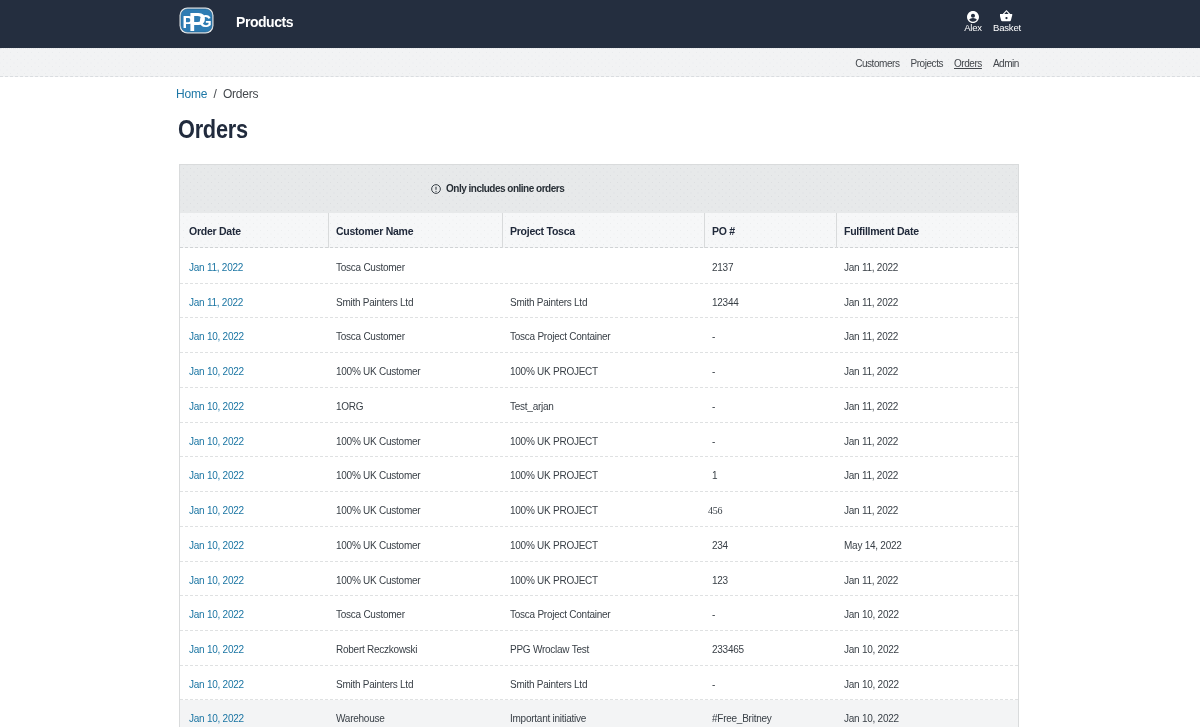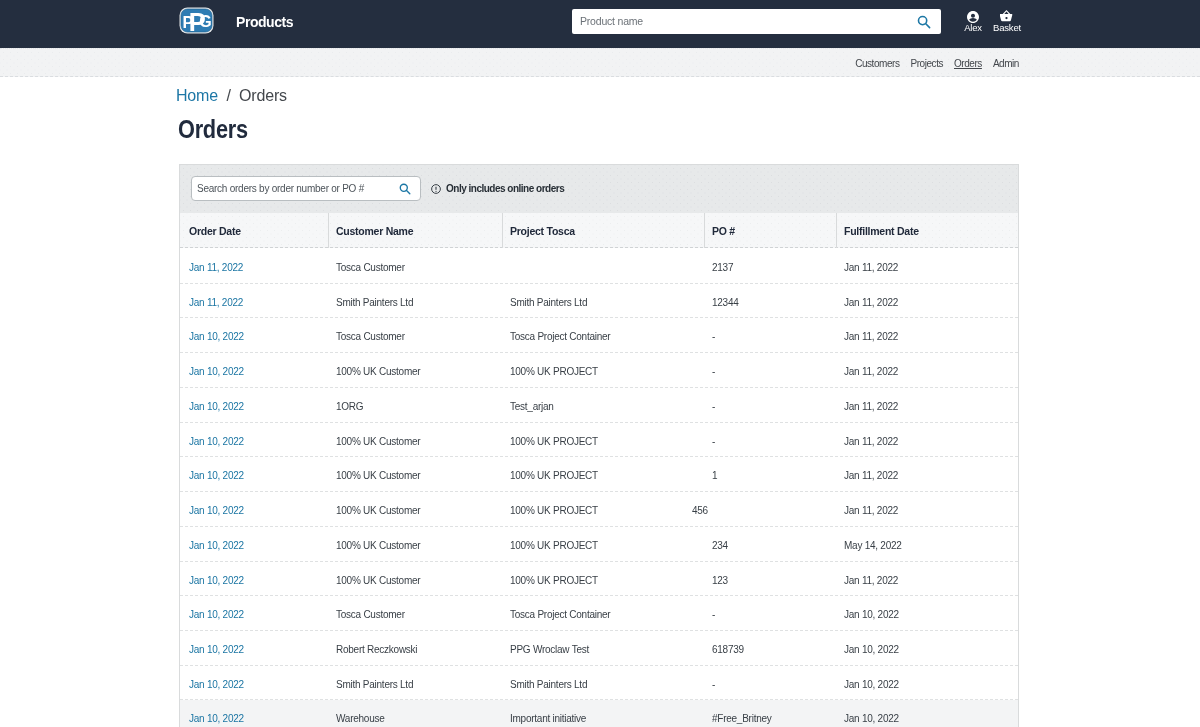--- a/index.html
+++ b/index.html
@@ -12,21 +12,21 @@
     background-color:#f2f3f4;
     background-image: radial-gradient(#eaecee 0.6px, rgba(0,0,0,0) 0.75px), radial-gradient(#eaecee 0.6px, rgba(0,0,0,0) 0.75px);
     background-size:7px 7px; background-position:0 0,3.5px 3.5px;
     border-top:1px dotted #e2e5e8; border-bottom:1px dashed #dadde0; }
   .navlink { color:#43474c; font-size:10px; letter-spacing:-0.45px; text-decoration:none; }
   #products { position:absolute; left:236px; top:14px; color:#fff; font-weight:bold; font-size:14px; letter-spacing:-0.45px; }
   #hsearch { position:absolute; left:572px; top:9px; width:369px; height:25px; background:#fff; border-radius:2px; }
   #hsearch .ph { position:absolute; left:8px; top:0; line-height:25px; color:#6b7177; font-size:10.5px; letter-spacing:-0.2px;}
   .iconlabel { position:absolute; color:#fff; font-size:9.5px; letter-spacing:-0.2px; text-align:center; }
   
-  #crumb { position:absolute; left:176px; top:87px; font-size:16px; letter-spacing:-0.2px; color:#43474c; }
+  #crumb { position:absolute; left:176px; top:87px; font-size:12px; letter-spacing:-0.2px; color:#43474c; }
   #crumb a { color:#1d77a6; text-decoration:none; }
   #h1 { position:absolute; left:178px; top:115px; font-size:25px; font-weight:bold; color:#212b3d;
         letter-spacing:-0.3px; transform:scaleX(0.87); transform-origin:left top; white-space:nowrap; }
   
   #card { position:absolute; left:179px; top:164px; width:840px; height:563px;
     border:1px solid #d9dbdc; border-bottom:none; }
   #searcharea { position:absolute; left:0; top:0; width:838px; height:48px;
     background-color:#e7e9ea;
     background-image: radial-gradient(#dcdee0 0.65px, rgba(0,0,0,0) 0.8px), radial-gradient(#dcdee0 0.65px, rgba(0,0,0,0) 0.8px);
     background-size:7px 7px; background-position:0 0,3.5px 3.5px; }
@@ -53,53 +53,39 @@
 <div id="topbar">
 
   <svg class="abs" style="left:179px; top:7px;" width="35" height="27" viewBox="0 0 35 27">
     <rect x="0.5" y="0.5" width="34" height="26" rx="8" fill="#e3e6e8"></rect>
     <rect x="2" y="2" width="31" height="23" rx="6.5" fill="#2e7cb3" stroke="#1b5f8e" stroke-width="0.6"></rect>
     <text x="3.6" y="20.5" font-family="Liberation Sans, sans-serif" font-weight="bold" font-size="16.5" fill="#ffffff">P</text>
     <text x="9.8" y="24.2" font-family="Liberation Sans, sans-serif" font-weight="bold" font-size="25.5" fill="#ffffff">P</text>
     <text x="20.2" y="20.2" font-family="Liberation Sans, sans-serif" font-weight="bold" font-size="16" fill="#ffffff">G</text>
   </svg>
   <div id="products">Products</div>
-  <div id="hsearch">
-    <span class="ph">Product name</span>
-    <svg class="abs" style="left:345px; top:6px;" width="14" height="14" viewBox="0 0 14 14">
-      <circle cx="5.6" cy="5.6" r="4.1" fill="none" stroke="#1c77a5" stroke-width="1.6"></circle>
-      <line x1="8.8" y1="8.8" x2="12.6" y2="12.6" stroke="#1c77a5" stroke-width="1.6" stroke-linecap="round"></line>
-    </svg>
-  </div>
 
   <svg class="abs" style="left:967px; top:11px;" width="12" height="12" viewBox="0 0 24 24">
     <path fill="#ffffff" d="M12 0C5.4 0 0 5.4 0 12s5.4 12 12 12 12-5.4 12-12S18.6 0 12 0zm0 5.5c2.2 0 4 1.8 4 4s-1.8 4-4 4-4-1.8-4-4 1.8-4 4-4zm0 16c-3.1 0-5.9-1.5-7.7-3.8 1.6-2.3 4.4-3.7 7.7-3.7s6.1 1.4 7.7 3.7C17.9 20 15.1 21.5 12 21.5z"></path>
   </svg>
   <div class="iconlabel" style="left:957px; top:22px; width:32px;">Alex</div>
 
   <svg class="abs" style="left:1000px; top:10px;" width="13" height="12" viewBox="0 0 26 24">
     <path fill="#ffffff" d="M21.5 8l-6.6-7.2c-.5-.6-1.4-.6-1.9 0L6.4 8H1.5c-.8 0-1.4.8-1.2 1.6l3 11.4c.3 1 1.2 1.7 2.2 1.7h15c1 0 1.9-.7 2.2-1.7l3-11.4c.2-.8-.4-1.6-1.2-1.6h-4.9zM9.6 8L14 3.1 18.3 8H9.6zm4.4 10.5c-1.3 0-2.3-1-2.3-2.3s1-2.3 2.3-2.3 2.3 1 2.3 2.3-1 2.3-2.3 2.3z" transform="translate(-1,0)"></path>
   </svg>
   <div class="iconlabel" style="left:987px; top:22px; width:40px;">Basket</div>
 </div>
 <div id="navrow">
   <div style="position:absolute; right:181px; top:0; height:29px; line-height:26px; white-space:nowrap;"><span class="navlink">Customers</span><span style="display:inline-block;width:11px;"></span><span class="navlink">Projects</span><span style="display:inline-block;width:11px;"></span><span class="navlink" style="text-decoration:underline;">Orders</span><span style="display:inline-block;width:11px;"></span><span class="navlink">Admin</span></div>
 </div>
 <div id="crumb"><a>Home</a>&nbsp; / &nbsp;Orders</div>
 <div id="h1">Orders</div>
 
 <div id="card">
   <div id="searcharea">
-    <div id="osearch">
-      <span class="ph">Search orders by order number or PO #</span>
-      <svg class="abs" style="left:207px; top:6px;" width="12" height="12" viewBox="0 0 14 14">
-        <circle cx="5.6" cy="5.6" r="4.1" fill="none" stroke="#1c77a5" stroke-width="1.6"></circle>
-        <line x1="8.8" y1="8.8" x2="12.6" y2="12.6" stroke="#1c77a5" stroke-width="1.6" stroke-linecap="round"></line>
-      </svg>
-    </div>
     <svg class="abs" style="left:251px; top:19px;" width="10" height="10" viewBox="0 0 16 16">
       <circle cx="8" cy="8" r="7" fill="none" stroke="#3a4148" stroke-width="1.6"></circle>
       <line x1="8" y1="4.2" x2="8" y2="9.2" stroke="#3a4148" stroke-width="1.8"></line>
       <circle cx="8" cy="11.6" r="1" fill="#3a4148"></circle>
     </svg>
     <div id="onlyinc">Only includes online orders</div>
   </div>
   <div id="thead">
     <div class="th" style="left:9px;">Order Date</div>
     <div class="th" style="left:156px;">Customer Name</div>
@@ -157,21 +143,21 @@
         <span class="dt" style="left:9px; line-height:37.73px;">Jan 10, 2022</span>
         <span class="" style="left:156px; line-height:37.73px;">100% UK Customer</span>
         <span class="" style="left:330px; line-height:37.73px;">100% UK PROJECT</span>
         <span class="" style="left:532px; line-height:37.73px;">1</span>
         <span class="" style="left:664px; line-height:37.73px;">Jan 11, 2022</span>
       </div>
       <div class="row" style="top:327.11px; height:34.73px;">
         <span class="dt" style="left:9px; line-height:37.73px;">Jan 10, 2022</span>
         <span class="" style="left:156px; line-height:37.73px;">100% UK Customer</span>
         <span class="" style="left:330px; line-height:37.73px;">100% UK PROJECT</span>
-        <span class="" style="left:512px; line-height:37.73px;">456</span>
+        <span class="" style="left:528px; line-height:37.73px;font-family:Liberation Serif, serif;">456</span>
         <span class="" style="left:664px; line-height:37.73px;">Jan 11, 2022</span>
       </div>
       <div class="row" style="top:361.84px; height:34.73px;">
         <span class="dt" style="left:9px; line-height:37.73px;">Jan 10, 2022</span>
         <span class="" style="left:156px; line-height:37.73px;">100% UK Customer</span>
         <span class="" style="left:330px; line-height:37.73px;">100% UK PROJECT</span>
         <span class="" style="left:532px; line-height:37.73px;">234</span>
         <span class="" style="left:664px; line-height:37.73px;">May 14, 2022</span>
       </div>
       <div class="row" style="top:396.57px; height:34.73px;">
@@ -185,21 +171,21 @@
         <span class="dt" style="left:9px; line-height:37.73px;">Jan 10, 2022</span>
         <span class="" style="left:156px; line-height:37.73px;">Tosca Customer</span>
         <span class="" style="left:330px; line-height:37.73px;">Tosca Project Container</span>
         <span class="" style="left:532px; line-height:37.73px;">-</span>
         <span class="" style="left:664px; line-height:37.73px;">Jan 10, 2022</span>
       </div>
       <div class="row" style="top:466.03px; height:34.73px;">
         <span class="dt" style="left:9px; line-height:37.73px;">Jan 10, 2022</span>
         <span class="" style="left:156px; line-height:37.73px;">Robert Reczkowski</span>
         <span class="" style="left:330px; line-height:37.73px;">PPG Wroclaw Test</span>
-        <span class="" style="left:532px; line-height:37.73px;">618739</span>
+        <span class="" style="left:532px; line-height:37.73px;">233465</span>
         <span class="" style="left:664px; line-height:37.73px;">Jan 10, 2022</span>
       </div>
       <div class="row" style="top:500.76px; height:34.73px;">
         <span class="dt" style="left:9px; line-height:37.73px;">Jan 10, 2022</span>
         <span class="" style="left:156px; line-height:37.73px;">Smith Painters Ltd</span>
         <span class="" style="left:330px; line-height:37.73px;">Smith Painters Ltd</span>
         <span class="" style="left:532px; line-height:37.73px;">-</span>
         <span class="" style="left:664px; line-height:37.73px;">Jan 10, 2022</span>
       </div>
       <div class="row" style="top:535.49px; height:34.73px; background:#f3f4f5;">

